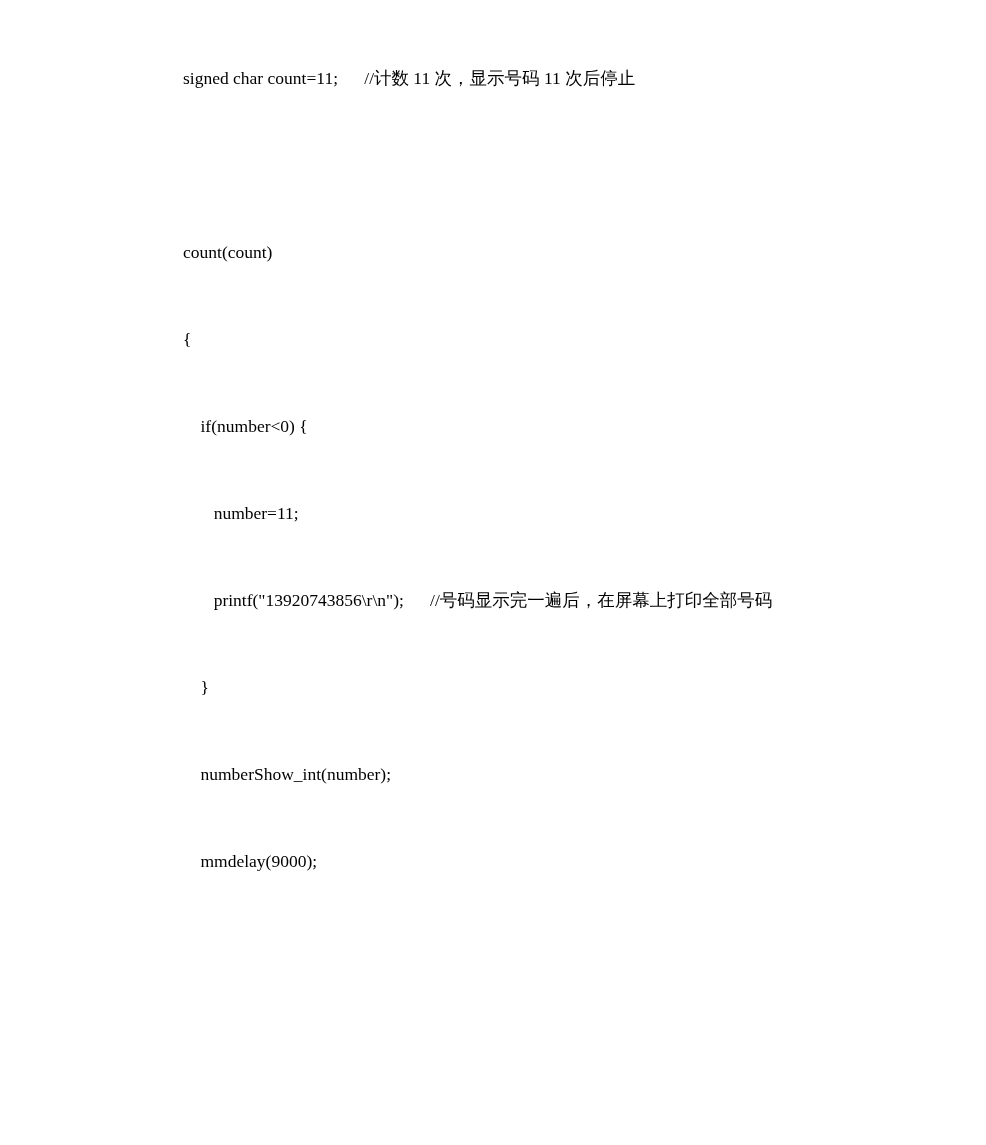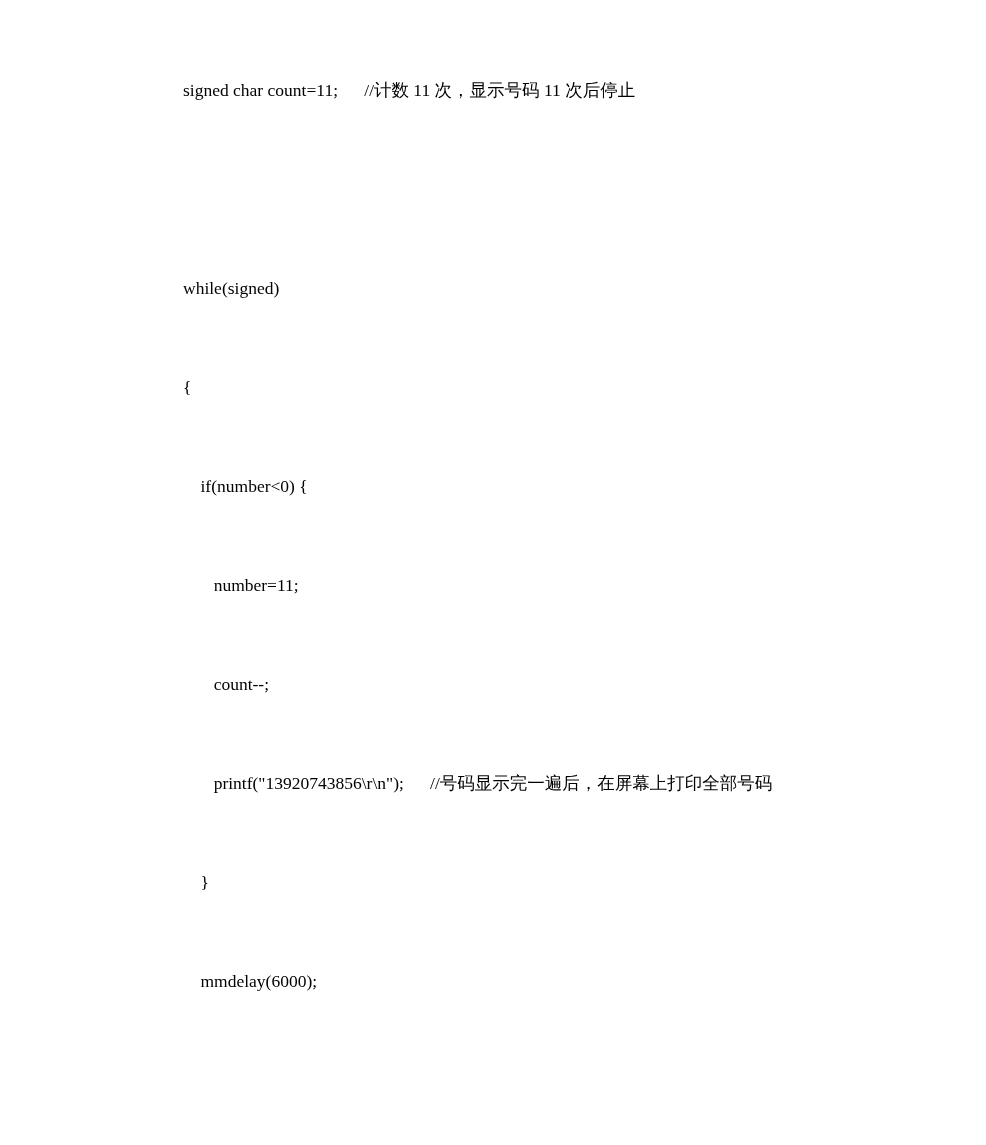--- a/index.html
+++ b/index.html
@@ -26,39 +26,38 @@
   
   .code-block {
     font-family: "Liberation Serif", serif;
     font-size: 17.5px;
     line-height: 29px;
     white-space: pre-wrap;
   }
   .code-line {
     white-space: pre-wrap;
     min-height: 29px;
-    margin-top: 12px;
   }
   .code-line.blank { height: 29px; }
 </style>
 </head>
 <body>
 
 <div class="page">
   <div class="content">
 
     <div class="code-block">
       <div class="code-line">        signed char count=11;      //计数 11 次，显示号码 11 次后停止</div>
       <div class="code-line blank"></div>
-      <div class="code-line">        while(signed)</div>
+      <div class="code-line">        count(count)</div>
       <div class="code-line">        {</div>
       <div class="code-line">            if(number&lt;0) {</div>
       <div class="code-line">               number=11;</div>
-      <div class="code-line">               count--;</div>
       <div class="code-line">               printf("13920743856\r\n");      //号码显示完一遍后，在屏幕上打印全部号码</div>
       <div class="code-line">            }</div>
-      <div class="code-line">            mmdelay(6000);</div>
+      <div class="code-line">            numberShow_int(number);</div>
+      <div class="code-line">            mmdelay(9000);</div>
       <div class="code-line blank"></div>
       
     </div>
 
   </div>
 </div>
 
 </body></html>

